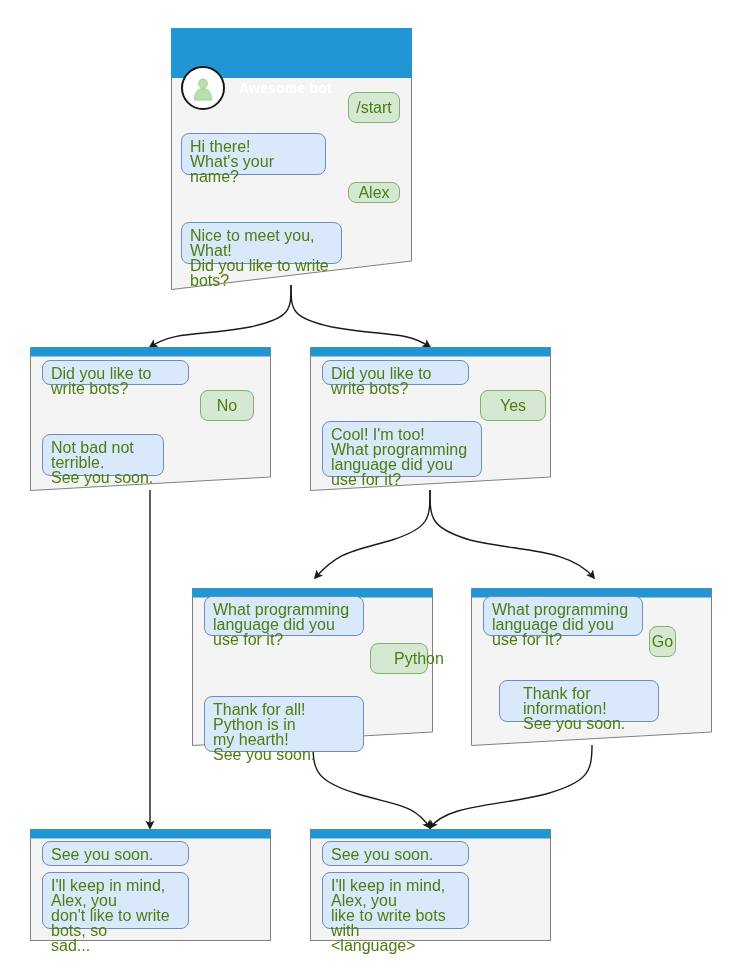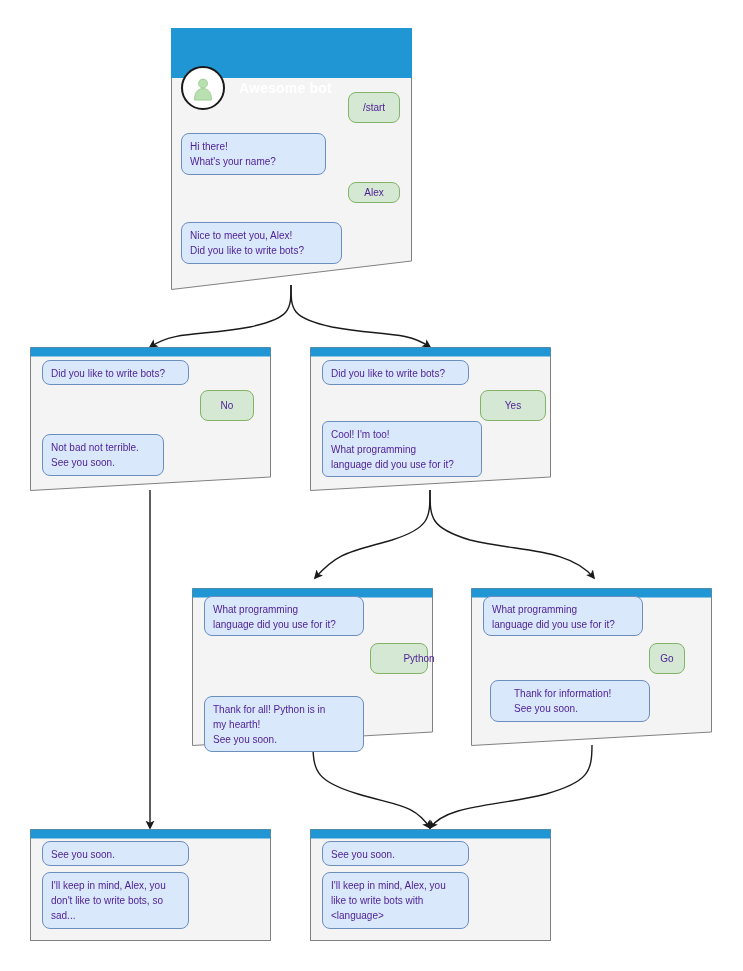--- a/index.html
+++ b/index.html
@@ -49,24 +49,24 @@
     color:#ffffff;font-weight:bold;font-size:14px;
     margin-left:14px;letter-spacing:0.2px;
     white-space:nowrap;
   }
 
   
   .bubble{
     position:absolute;
     box-sizing:border-box;
     border-radius:8px;
-    font-size:10px;
+    font-size:16px;
     line-height:15px;
     padding:5px 8px 6px 8px;
-    color:#4c1d95;
+    color:#4d7c0f;
     white-space:pre-line;
   }
   .bubble.bot{
     background:#dae8fc;
     border:1px solid #6c8ebf;
   }
   .bubble.user{
     background:#d5e8d4;
     border:1px solid #82b366;
     display:flex;align-items:center;
@@ -114,21 +114,21 @@
         <div class="bot-title">Awesome bot</div>
       </div>
 
       <div class="bubble user" style="left:177px;top:64px;width:52px;height:31px;justify-content:center;">/start</div>
 
       <div class="bubble bot" style="left:10px;top:105px;width:145px;height:42px;">Hi there!
 What's your name?</div>
 
       <div class="bubble user" style="left:177px;top:154px;width:52px;height:21px;justify-content:center;">Alex</div>
 
-      <div class="bubble bot" style="left:10px;top:194px;width:161px;height:42px;">Nice to meet you, Alex!
+      <div class="bubble bot" style="left:10px;top:194px;width:161px;height:42px;">Nice to meet you, What!
 Did you like to write bots?</div>
     </div>
   </div>
 
   <div class="card" style="left:30px;top:347px;width:241px;height:144px;">
     <svg class="shape" width="241" height="144" viewBox="0 0 241 144">
       <path d="M0.5,0.5 L240.5,0.5 L240.5,130 L0.5,143.5 Z" fill="#f4f4f4" stroke="#808080" stroke-width="1"></path>
       <rect x="0.5" y="0.5" width="240" height="9" fill="#2196d4"></rect>
     </svg>
     <div class="content">
@@ -140,21 +140,21 @@
   </div>
 
   <div class="card" style="left:310px;top:347px;width:241px;height:144px;">
     <svg class="shape" width="241" height="144" viewBox="0 0 241 144">
       <path d="M0.5,0.5 L240.5,0.5 L240.5,130 L0.5,143.5 Z" fill="#f4f4f4" stroke="#808080" stroke-width="1"></path>
       <rect x="0.5" y="0.5" width="240" height="9" fill="#2196d4"></rect>
     </svg>
     <div class="content">
       <div class="bubble bot" style="left:12px;top:13px;width:147px;height:25px;">Did you like to write bots?</div>
       <div class="bubble user" style="left:170px;top:43px;width:66px;height:31px;justify-content:center;">Yes</div>
-      <div class="bubble bot" style="left:12px;top:74px;width:160px;height:56px;border-radius:6px;">Cool! I'm too!
+      <div class="bubble bot" style="left:12px;top:74px;width:160px;height:56px;">Cool! I'm too!
 What programming
 language did you use for it?</div>
     </div>
   </div>
 
   <div class="card" style="left:192px;top:588px;width:241px;height:158px;">
     <svg class="shape" width="241" height="158" viewBox="0 0 241 158">
       <path d="M0.5,0.5 L240.5,0.5 L240.5,144 L0.5,157.5 Z" fill="#f4f4f4" stroke="#808080" stroke-width="1"></path>
       <rect x="0.5" y="0.5" width="240" height="9" fill="#2196d4"></rect>
     </svg>
@@ -169,22 +169,22 @@
   </div>
 
   <div class="card" style="left:471px;top:588px;width:241px;height:158px;">
     <svg class="shape" width="241" height="158" viewBox="0 0 241 158">
       <path d="M0.5,0.5 L240.5,0.5 L240.5,144 L0.5,157.5 Z" fill="#f4f4f4" stroke="#808080" stroke-width="1"></path>
       <rect x="0.5" y="0.5" width="240" height="9" fill="#2196d4"></rect>
     </svg>
     <div class="content">
       <div class="bubble bot" style="left:12px;top:8px;width:160px;height:40px;">What programming
 language did you use for it?</div>
-      <div class="bubble user" style="left:178px;top:55px;width:36px;height:31px;justify-content:center;">Go</div>
-      <div class="bubble bot" style="left:19px;top:92px;width:160px;height:42px;padding-left:23px;">Thank for information!
+      <div class="bubble user" style="left:178px;top:38px;width:27px;height:31px;justify-content:center;">Go</div>
+      <div class="bubble bot" style="left:28px;top:92px;width:160px;height:42px;padding-left:23px;">Thank for information!
 See you soon.</div>
     </div>
   </div>
 
   <div class="card" style="left:30px;top:829px;width:241px;height:112px;">
     <svg class="shape" width="241" height="112" viewBox="0 0 241 112">
       <rect x="0.5" y="0.5" width="240" height="111" fill="#f4f4f4" stroke="#808080" stroke-width="1"></rect>
       <rect x="0.5" y="0.5" width="240" height="9" fill="#2196d4"></rect>
     </svg>
     <div class="content">

